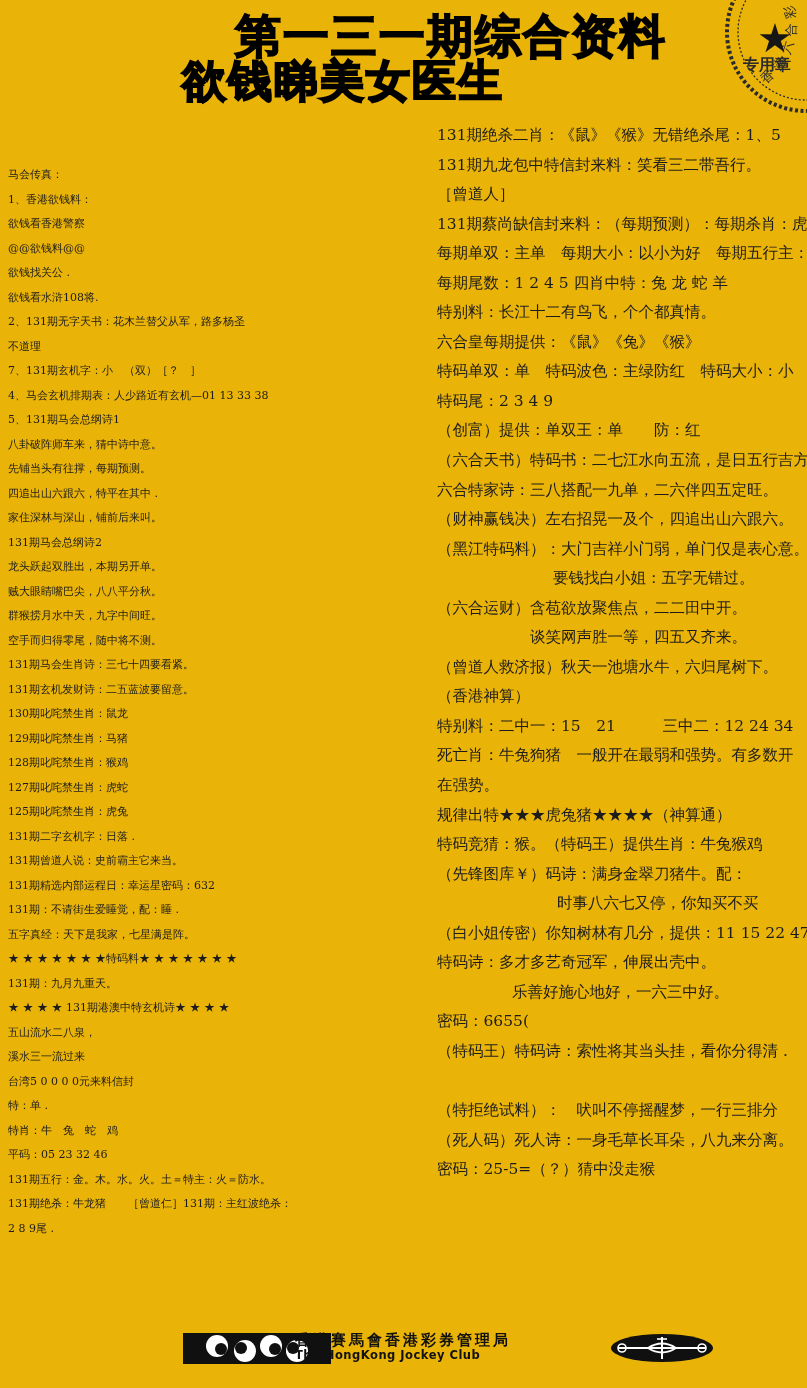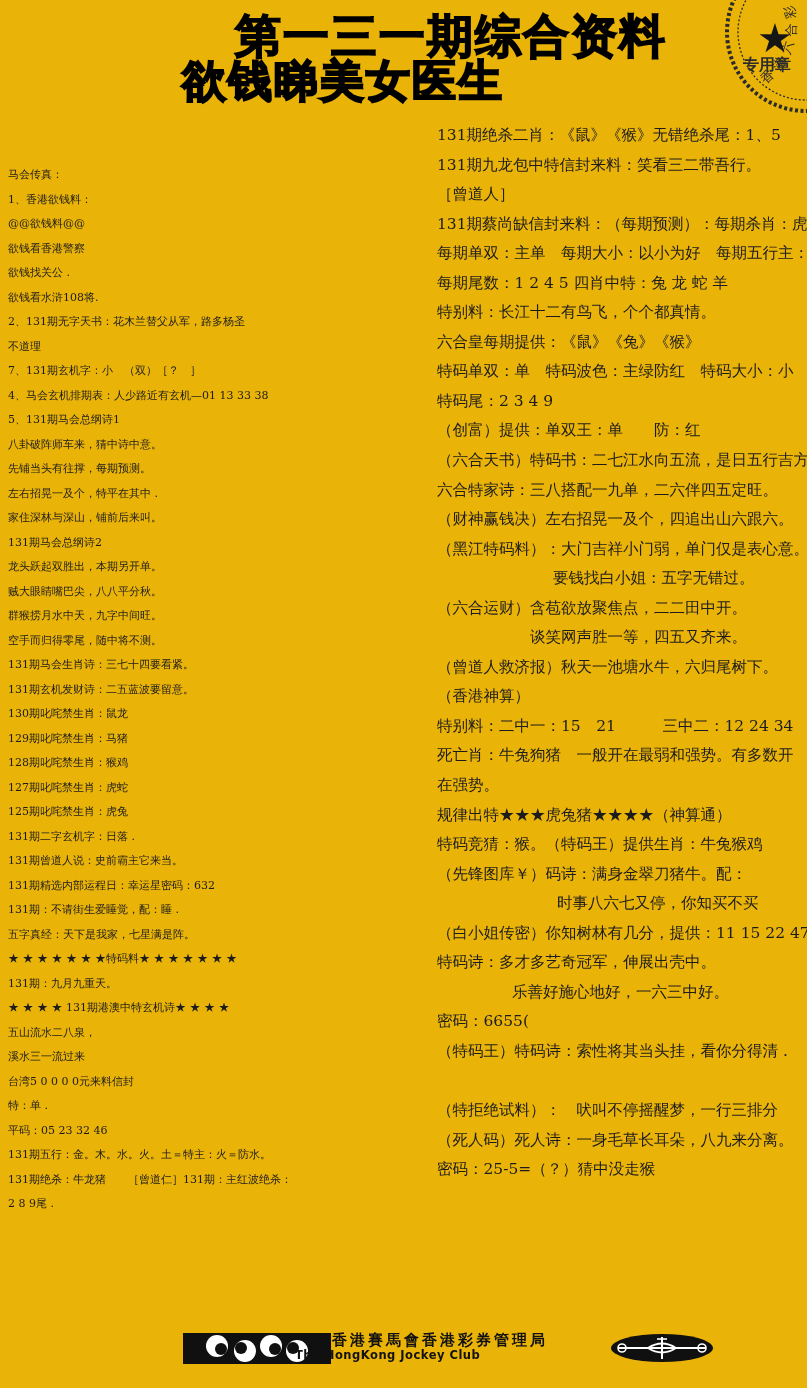--- a/index.html
+++ b/index.html
@@ -25,21 +25,21 @@
   .stamp{position:absolute;top:0;right:0;}
   
   .col{position:absolute;white-space:nowrap;}
   .col .line{overflow:visible;}
   .left-col{left:8px;top:119px;font-size:11px;margin-top:44px;}
   .left-col .line{height:24.5px;line-height:24.5px;}
   .right-col{left:437px;top:121px;font-size:15.5px;}
   .right-col .line{height:29.55px;line-height:29.55px;}
   
   .footer-cn{
-    position:absolute;left:295px;top:1331px;width:290px;text-align:center;
+    position:absolute;left:295px;top:1331px;width:290px;
     font-size:15px;font-weight:bold;letter-spacing:3px;color:#111;white-space:nowrap;
   }
   .footer-en{
     position:absolute;left:295px;top:1348px;width:290px;
     font-family:"DejaVu Sans","Liberation Sans",sans-serif;
     font-size:11.5px;font-weight:bold;letter-spacing:0.5px;color:#111;white-space:nowrap;
   }
   .hkjc-logo{position:absolute;left:183px;top:1333px;}
   .oval-logo{position:absolute;left:610px;top:1333px;}
 </style>
@@ -61,32 +61,32 @@
       <textPath href="#stamparc" startOffset="6">香港六合彩</textPath>
     </text>
     <text x="60" y="52" font-size="40" fill="#161616">★</text>
     <text x="46" y="70" font-size="16" font-weight="bold" fill="#2b2b2b" font-family="DejaVu Sans, sans-serif">专用章</text>
   </svg>
 
   <div class="col left-col">
 
   <div class="line">马会传真：</div>
       <div class="line">1、香港欲钱料：</div>
+      <div class="line">欲钱看香港警察</div>
       <div class="line">@@欲钱料@@</div>
-      <div class="line">欲钱看香港警察</div>
       <div class="line">欲钱找关公 .</div>
       <div class="line">欲钱看水浒108将.</div>
       <div class="line">2、131期无字天书：花木兰替父从军，路多杨圣</div>
       <div class="line">不道理</div>
       <div class="line">7、131期玄机字：小　（双）［？　］</div>
       <div class="line">4、马会玄机排期表：人少路近有玄机—01 13 33 38</div>
       <div class="line">5、131期马会总纲诗1</div>
       <div class="line">八卦破阵师车来，猜中诗中意。</div>
       <div class="line">先铺当头有往撑，每期预测。</div>
-      <div class="line">左右招晃一及个，特平在其中 .</div>
+      <div class="line">四追出山六跟六，特平在其中 .</div>
       <div class="line">家住深林与深山，铺前后来叫。</div>
       <div class="line">131期马会总纲诗2</div>
       <div class="line">龙头跃起双胜出，本期另开单。</div>
       <div class="line">贼大眼睛嘴巴尖，八八平分秋。</div>
       <div class="line">群猴捞月水中天，九字中间旺。</div>
       <div class="line">空手而归得零尾，随中将不测。</div>
       <div class="line">131期马会生肖诗：三七十四要看紧。</div>
       <div class="line">131期玄机发财诗：二五蓝波要留意。</div>
       <div class="line">130期叱咤禁生肖：鼠龙</div>
       <div class="line">129期叱咤禁生肖：马猪</div>
@@ -98,20 +98,21 @@
       <div class="line">131期精选内部运程日：幸运星密码：632</div>
       <div class="line">131期：不请街生爱睡觉，配：睡 .</div>
       <div class="line">五字真经：天下是我家，七星满是阵。</div>
       <div class="line">★ ★ ★ ★ ★ ★ ★特码料★ ★ ★ ★ ★ ★ ★</div>
       <div class="line">131期：九月九重天。</div>
       <div class="line">★ ★ ★ ★ 131期港澳中特玄机诗★ ★ ★ ★</div>
       <div class="line">五山流水二八泉，</div>
       <div class="line">溪水三一流过来</div>
       <div class="line">台湾5 0 0 0 0元来料信封</div>
       <div class="line">特：单 .</div>
+      <div class="line">特肖：牛　兔　蛇　鸡</div>
       <div class="line">平码：05 23 32 46</div>
       <div class="line">131期五行：金。木。水。火。土＝特主：火＝防水。</div>
       <div class="line">131期绝杀：牛龙猪　　［曾道仁］131期：主红波绝杀：</div>
       <div class="line">2 8 9尾 .</div>
     </div>
 
   <div class="col right-col">
 
   <div class="line">131期绝杀二肖：《鼠》《猴》无错绝杀尾：1、5</div>
       <div class="line">131期九龙包中特信封来料：笑看三二带吾行。</div>

